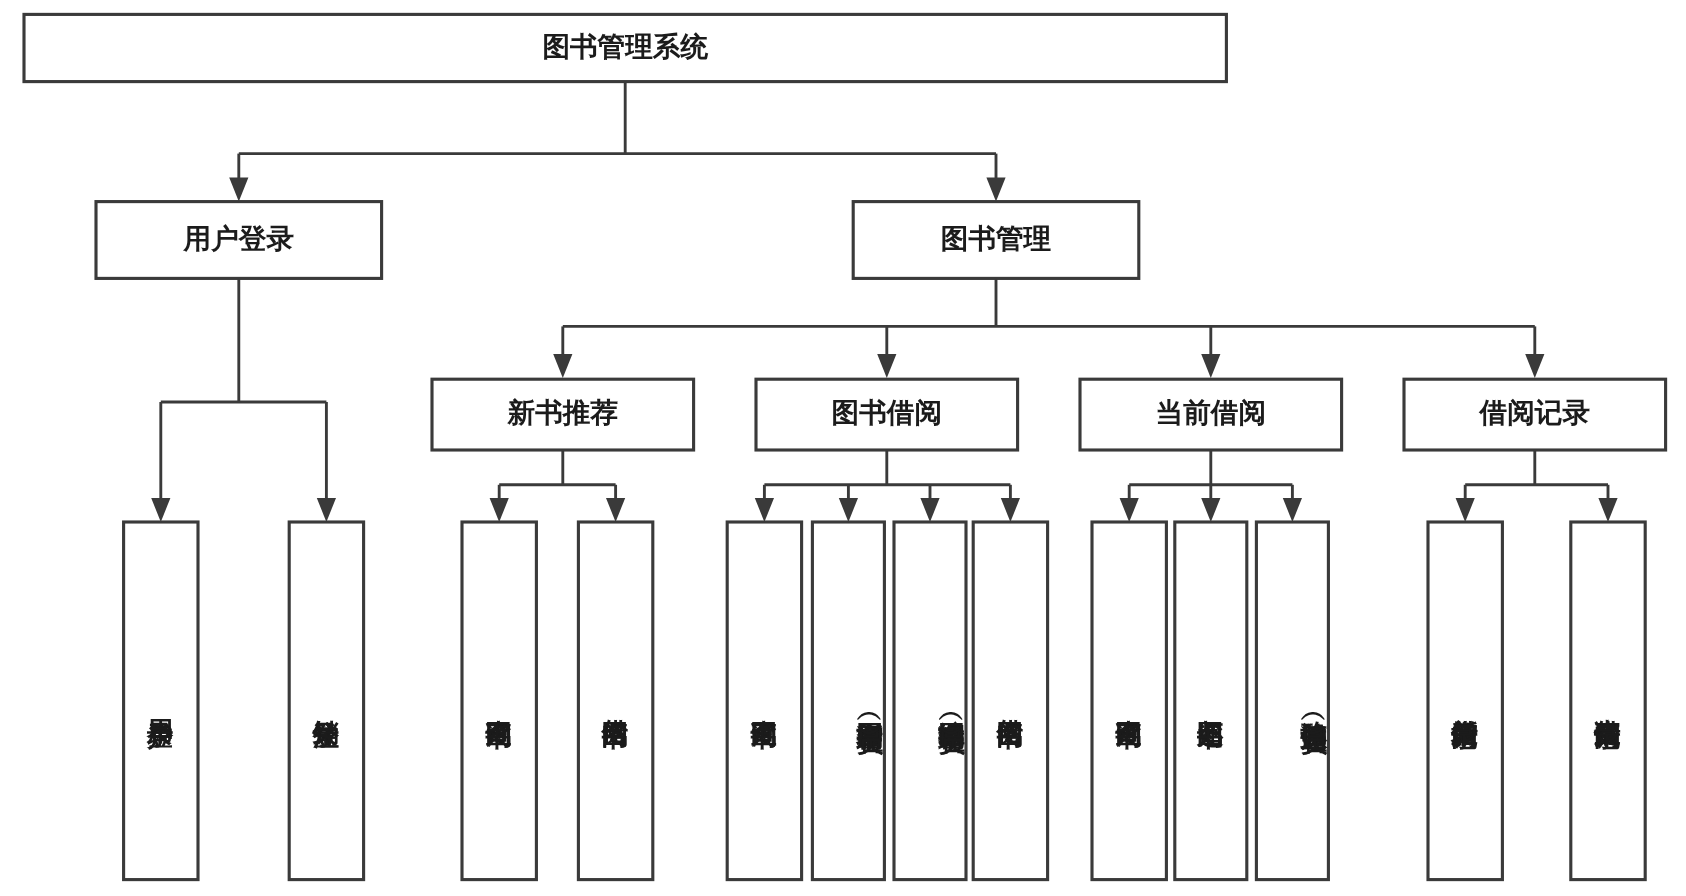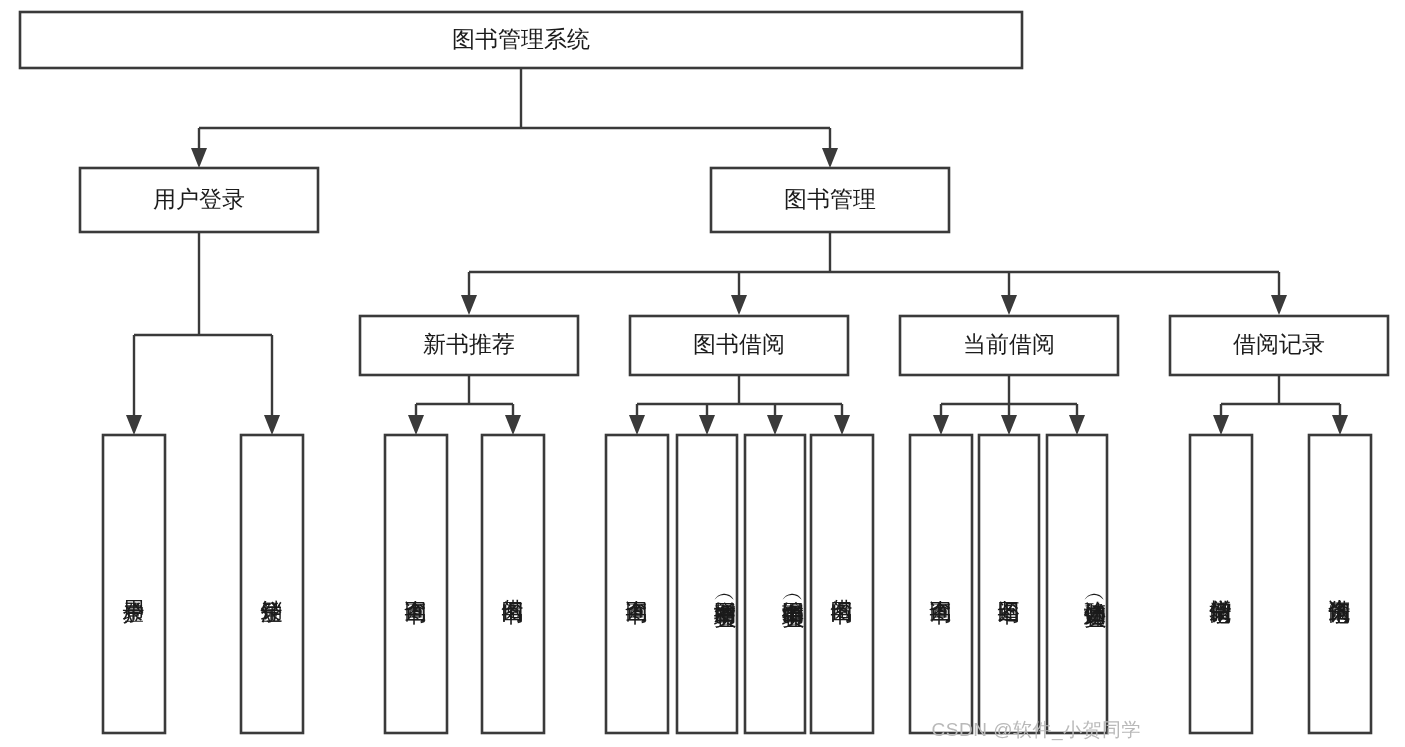--- a/index.html
+++ b/index.html
@@ -11,20 +11,21 @@
     width: 1405px;
     height: 747px;
     font-family: "Liberation Sans", "DejaVu Sans", sans-serif;
     overflow: hidden;
   }
   #diagram-root {
     position: relative;
     width: 1149px;
     height: 747px;
     background: #ffffff;
+    font-weight: bold;
   }
   svg#flow {
     position: absolute;
     left: 0;
     top: 0;
     width: 1405px;
     height: 747px;
   }
   .node-rect {
     fill: #ffffff;
@@ -201,15 +202,14 @@
   <div class="leaf-label" style="left:745px; top:435px; width:60px; height:298px; align-items:flex-start; padding-top:6px; box-sizing:border-box;">编辑图书（管理员）</div>
   <div class="leaf-label" style="left:811px; top:435px; width:62px; height:298px;">借阅图书</div>
 
   <div class="leaf-label" style="left:910px; top:435px; width:62px; height:298px;">查询图书</div>
   <div class="leaf-label" style="left:979px; top:435px; width:60px; height:298px;">归还图书</div>
   <div class="leaf-label" style="left:1047px; top:435px; width:60px; height:298px; align-items:flex-start; padding-top:6px; box-sizing:border-box;">确认归还（管理员）</div>
 
   <div class="leaf-label" style="left:1190px; top:435px; width:62px; height:298px;">新增借阅记录</div>
   <div class="leaf-label" style="left:1309px; top:435px; width:62px; height:298px;">查询借阅记录</div>
 
-  <div class="watermark">CSDN @软件_小贺同学</div>
 
 </div>
 
 </body></html>

